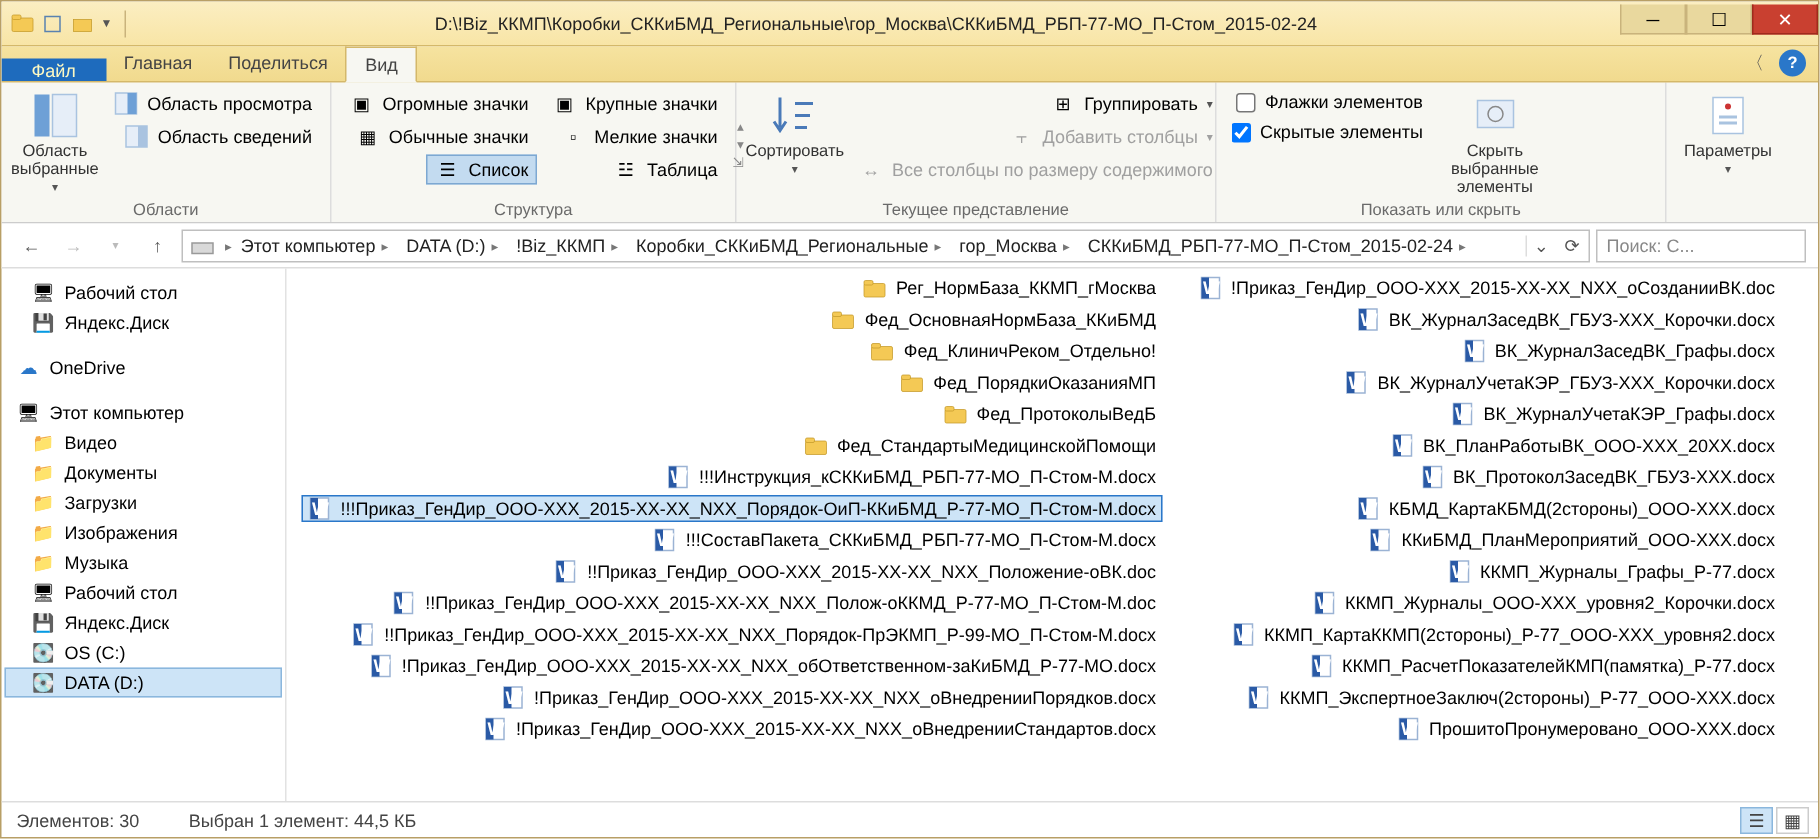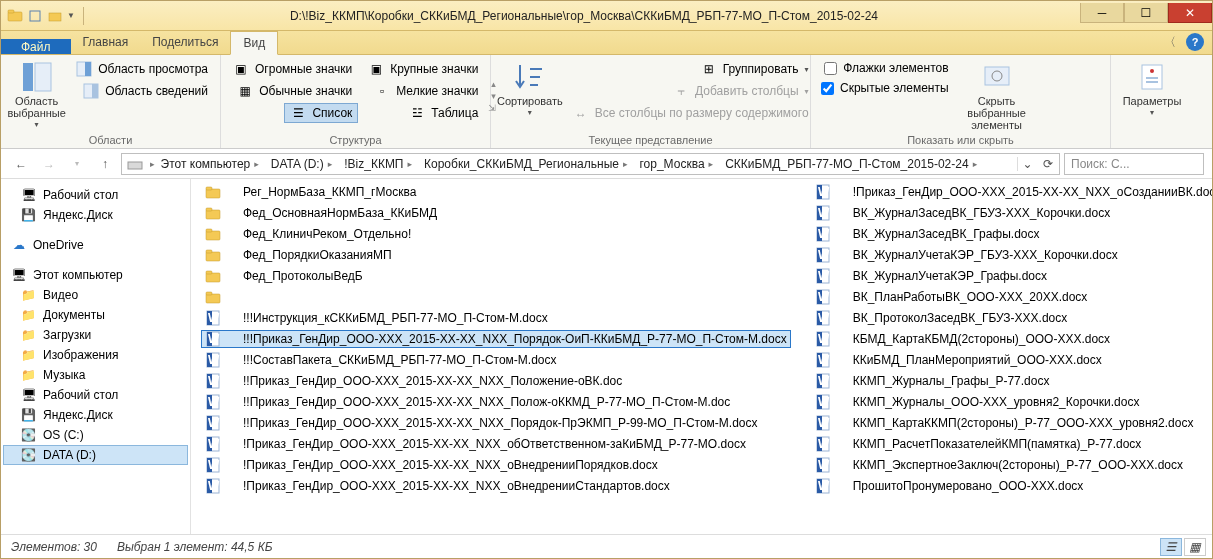--- a/index.html
+++ b/index.html
@@ -56,26 +56,26 @@
 .main { display: flex; height: calc(559px - 30px - 24px - 94px - 30px - 24px - 2px); }
 .tree { width: 190px; border-right: 1px solid #e2e2e2; padding: 6px 2px; overflow: hidden; }
 .tnode { display: flex; align-items: center; gap: 6px; padding: 2px 4px 2px 18px; white-space: nowrap; }
 .tnode.sel { background: #cde4f7; border: 1px solid #8bb7dd; padding: 1px 3px 1px 17px; }
 .tnode .ticon2 { width: 16px; height: 16px; display: inline-flex; align-items: center; justify-content: center; }
 .tnode.top { padding-left: 8px; }
 .tsep { height: 10px; }
 
 .files { flex: 1; display: flex; overflow: hidden; padding: 4px 0; }
 .fcol { display: flex; flex-direction: column; gap: 3px; padding: 0 10px; }
-.fitem { display: flex; align-items: center; gap: 22px; padding: 1px 4px; white-space: nowrap; }
+.fitem { display: flex; align-items: center; gap: 6px; padding: 1px 4px; white-space: nowrap; justify-content: flex-end; }
 .fitem.selected { background: #cde4f7; border: 1px solid #2a77c9; padding: 0 3px; }
 .ficon { width: 16px; height: 16px; display: inline-flex; align-items: center; justify-content: center; flex-shrink: 0; }
 
 
-.status { height: 24px; border-top: 1px solid #ddd; display: flex; align-items: center; padding: 0 10px; gap: 20px; color: #444; position: relative; font-style: italic; }
+.status { height: 24px; border-top: 1px solid #ddd; display: flex; align-items: center; padding: 0 10px; gap: 33px; color: #444; position: relative; }
 .status-right { position: absolute; right: 6px; display: flex; gap: 2px; }
 .status-right div { width: 22px; height: 18px; border: 1px solid #ccc; display: flex; align-items: center; justify-content: center; }
 .status-right div.sel { background: #cde4f7; border-color: #8bb7dd; }
 
 
 .folder-glyph { fill: #f4c955; stroke: #c49a2a; stroke-width: 0.5; }
 .word-glyph { fill: #2a5aa6; }
 </style>
 </head>
 <body>
@@ -414,20 +414,21 @@
           </span>
           <span>Фед_ПротоколыВедБ</span>
         </div>
         <div class="fitem">
           <span class="ficon">
             <svg width="16" height="16">
               <rect class="folder-glyph" x="1" y="5" width="14" height="9" rx="1"></rect>
               <rect class="folder-glyph" x="1" y="3" width="6" height="3" rx="1"></rect>
             </svg>
           </span>
+          <span>Фед_СтандартыМедицинскойПомощи</span>
         </div>
         <div class="fitem">
           <span class="ficon">
             <svg width="16" height="16">
               <rect x="2" y="1" width="12" height="14" fill="#fff" stroke="#9bb3d4"></rect>
               <rect x="2" y="1" width="5" height="14" class="word-glyph"></rect>
               <text x="3" y="12" fill="#fff" font-size="9" font-weight="bold">W</text>
             </svg>
           </span>
           <span>!!!Инструкция_кСККиБМД_РБП-77-МО_П-Стом-М.docx</span>

